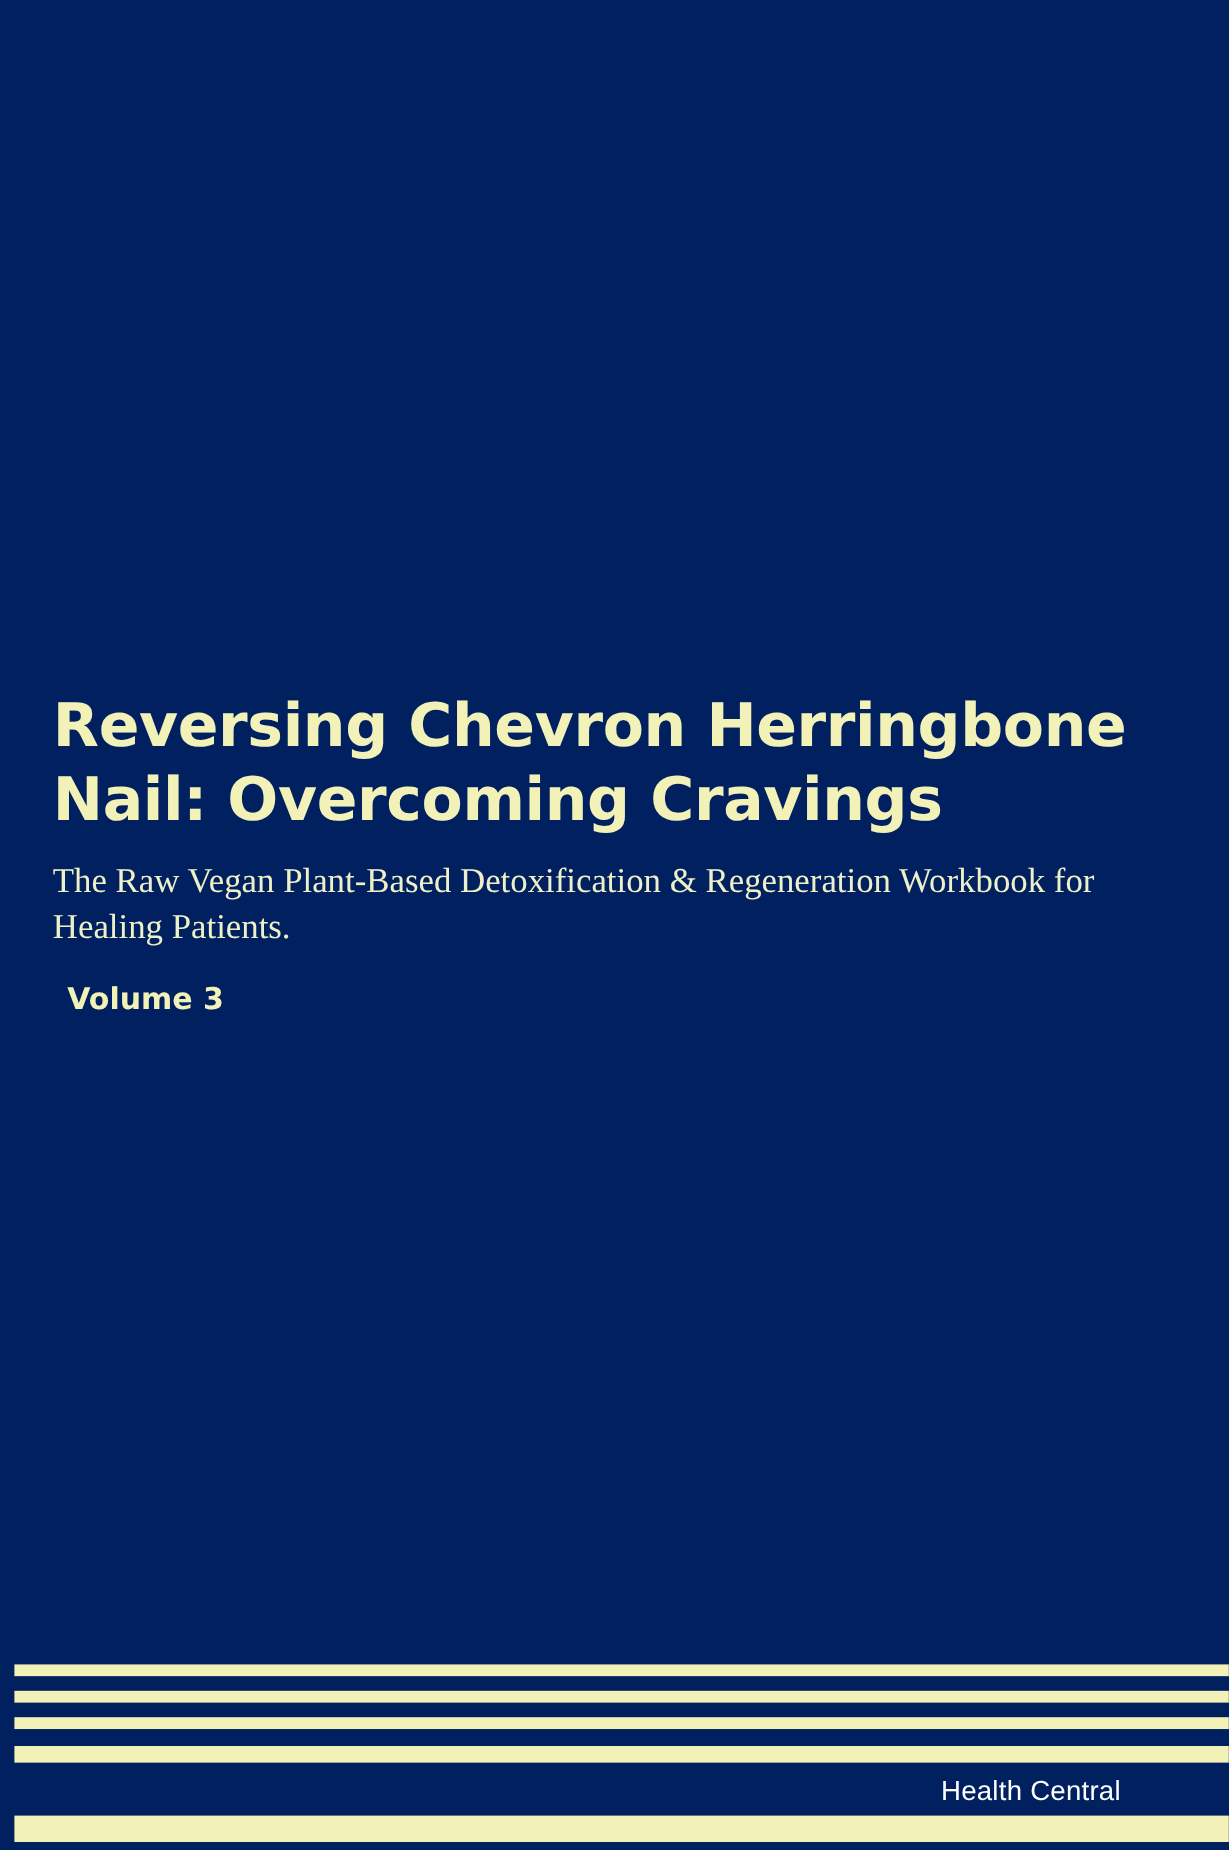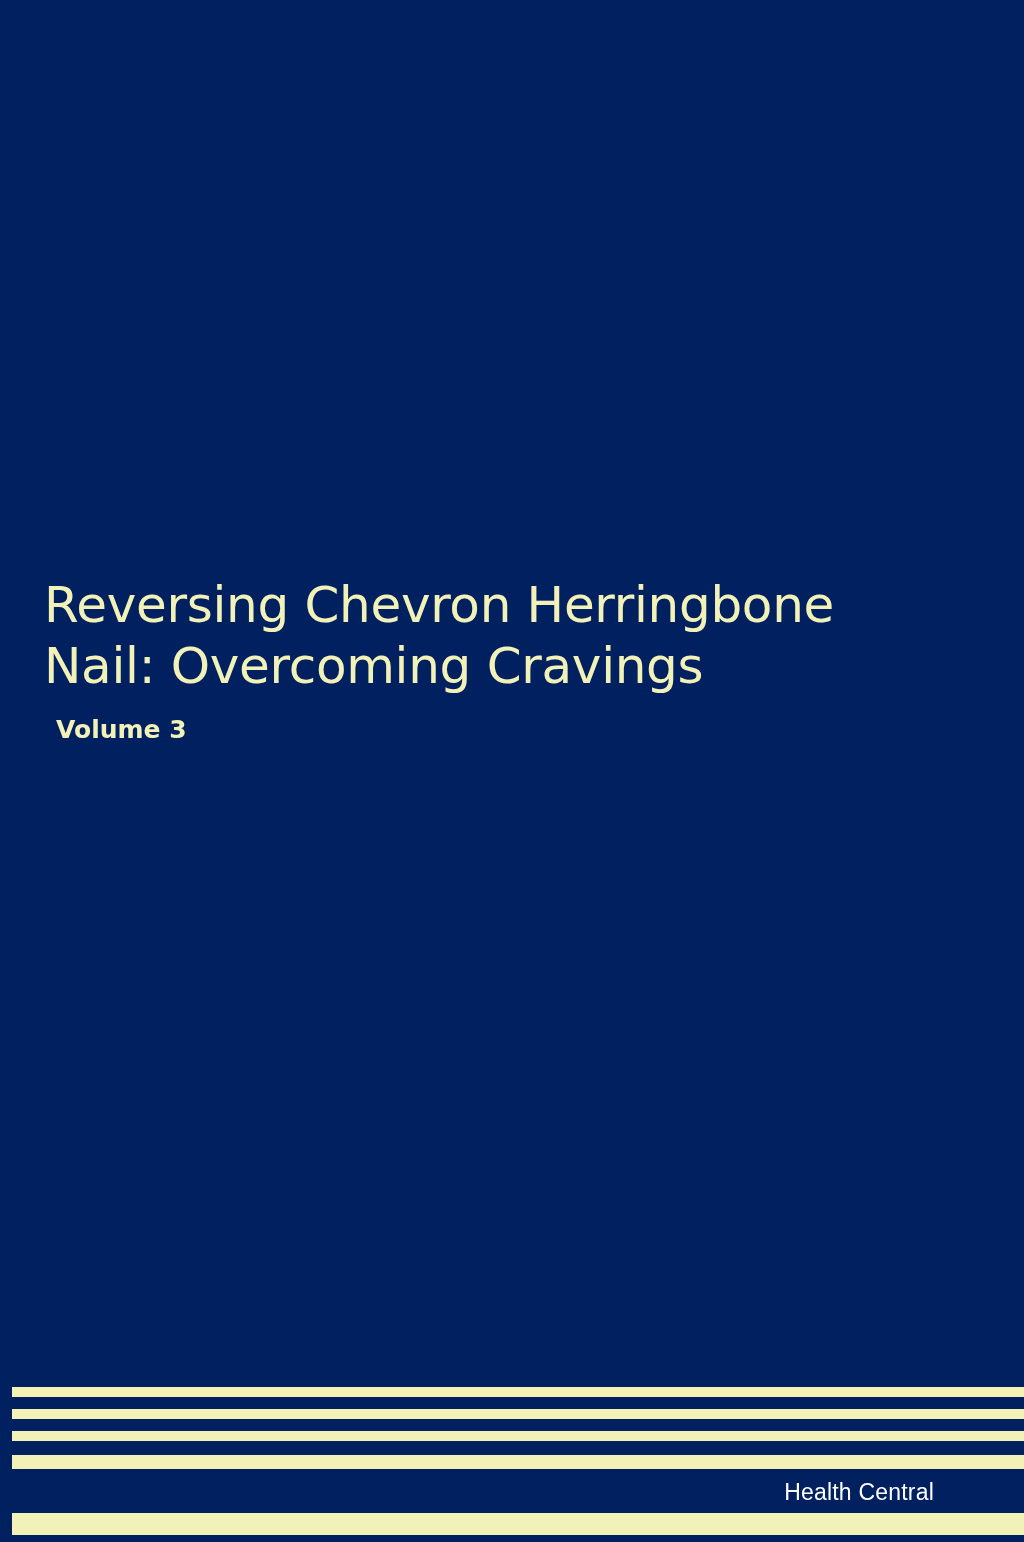--- a/index.html
+++ b/index.html
@@ -21,21 +21,21 @@
   }
   .title-block {
     position: absolute;
     left: 44px;
     top: 575px;
     width: 900px;
   }
   .book-title {
     color: #f2f2b8;
     font-family: "DejaVu Sans", sans-serif;
-    font-weight: normal;
+    font-weight: bold;
     font-size: 50px;
     line-height: 1.22;
     letter-spacing: -0.3px;
     margin: 0 0 18px 0;
     white-space: pre-line;
   }
   .book-subtitle {
     color: #eef0c8;
     font-family: "Liberation Serif", serif;
     font-size: 29px;
@@ -93,20 +93,21 @@
   .s8 { top: 126px; height: 22px; background: #f2f2b8; }
   .s9 { top: 148px; height: 7px;  background: #002060; }
 </style>
 </head>
 <body>
 
 <div class="cover">
 
   <div class="title-block">
     <h1 class="book-title">Reversing Chevron  Herringbone Nail: Overcoming Cravings</h1>
+    <p class="book-subtitle">The Raw Vegan Plant-Based Detoxification &amp; Regeneration Workbook for Healing Patients.</p>
     <p class="volume">Volume 3</p>
   </div>
 
   <div class="stripes">
     <div class="stripe s1"></div>
     <div class="stripe s2"></div>
     <div class="stripe s3"></div>
     <div class="stripe s4"></div>
     <div class="stripe s5"></div>
     <div class="stripe s6"></div>

